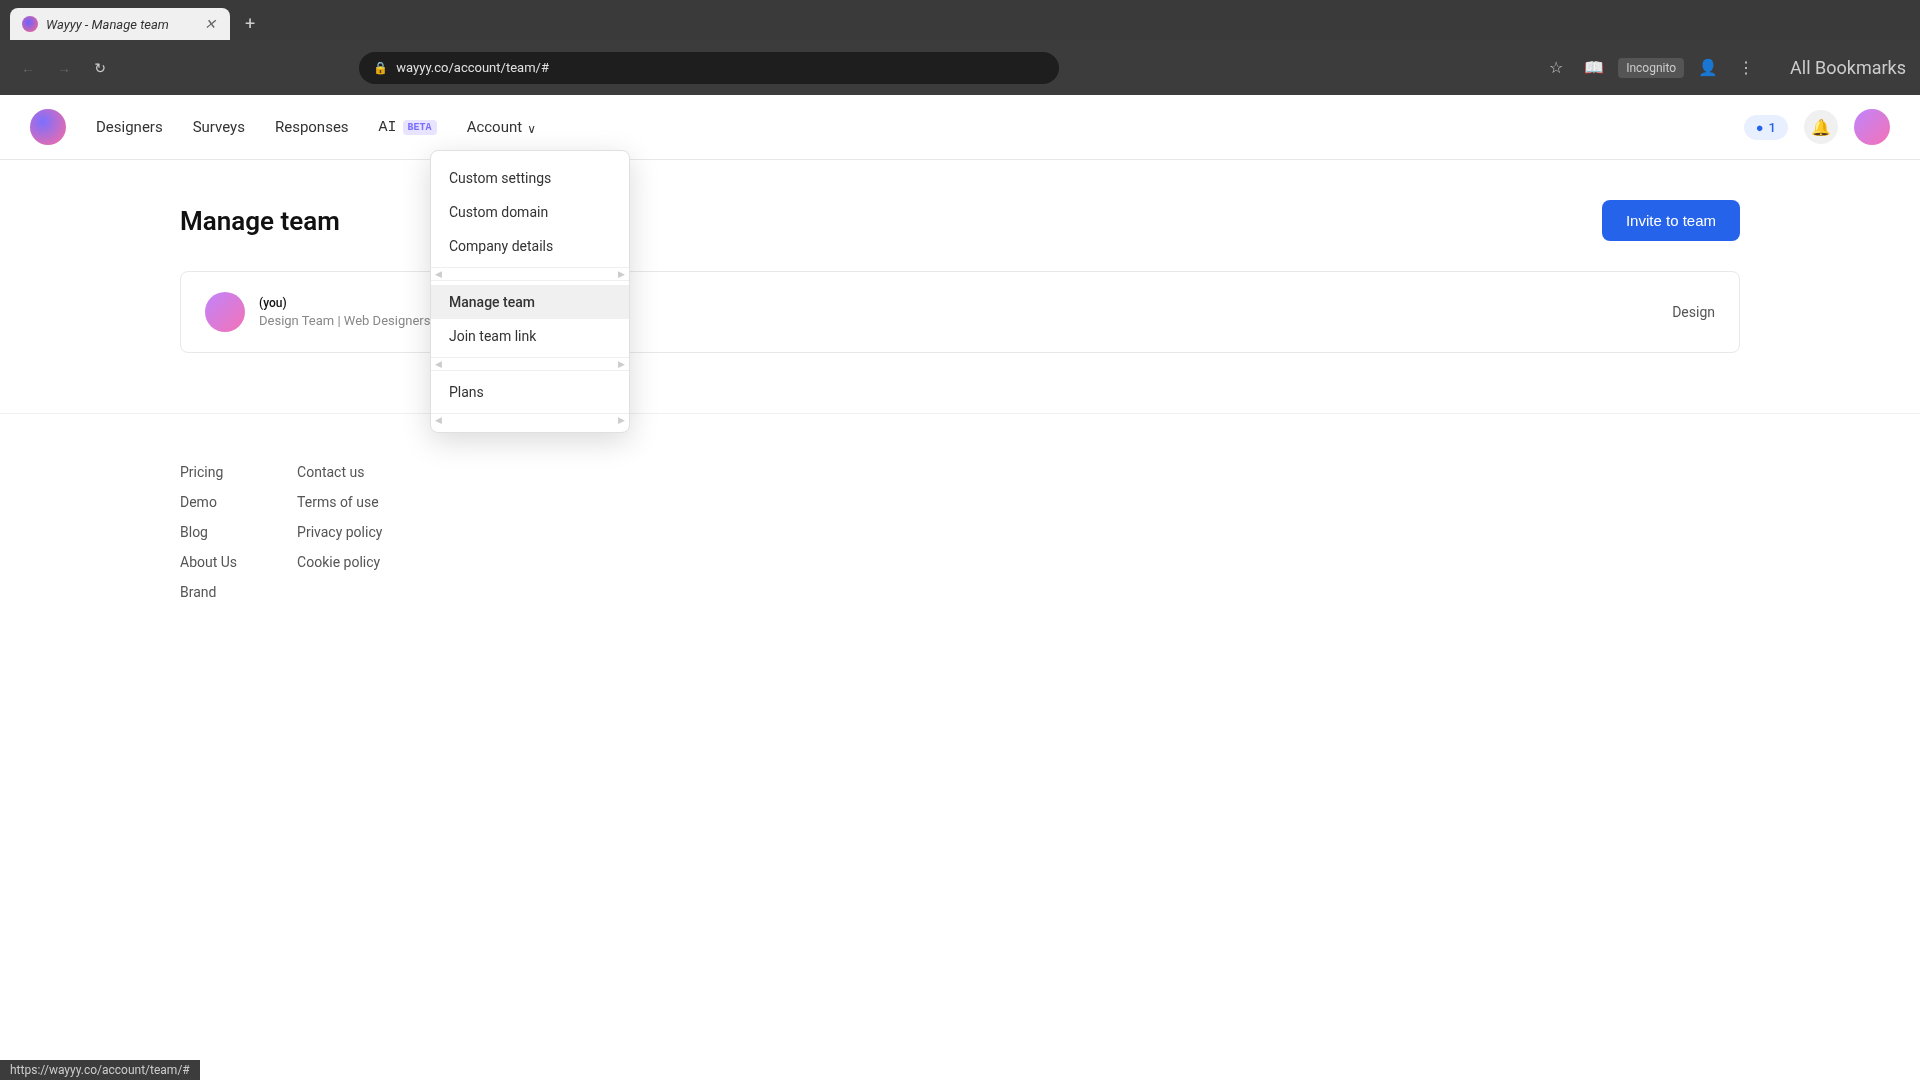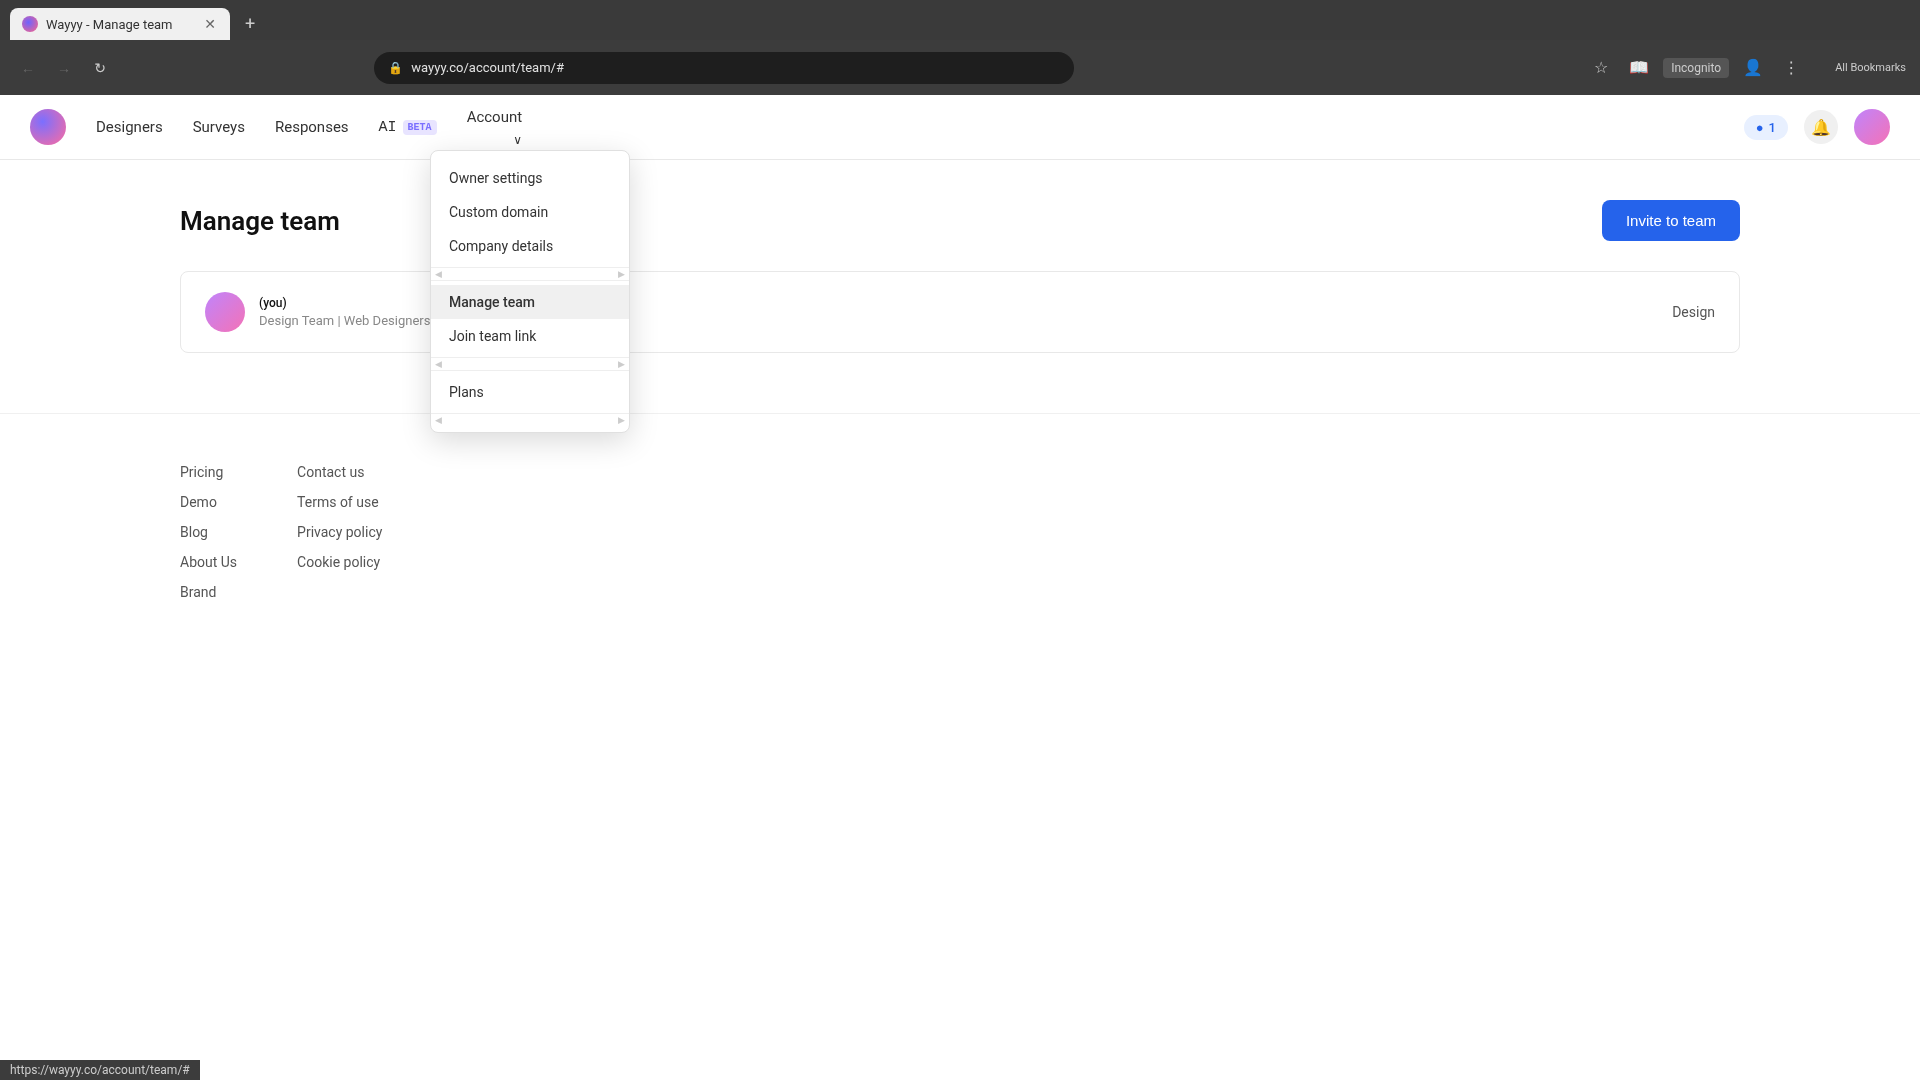--- a/index.html
+++ b/index.html
@@ -21,20 +21,21 @@
       background: #f0f0f0;
       height: 32px;
       border-radius: 8px 8px 0 0;
       display: flex;
       align-items: center;
       padding: 0 12px;
       font-size: 13px;
       color: #333;
       min-width: 220px;
       gap: 8px;
+      font-style: italic;
     }
     .tab-favicon {
       width: 16px; height: 16px;
       background: radial-gradient(circle at 40% 40%, #6C63FF, #FF6584);
       border-radius: 50%;
     }
     .tab-close {
       margin-left: auto;
       width: 16px; height: 16px;
       display: flex; align-items: center; justify-content: center;
@@ -125,21 +126,20 @@
       color: #333;
       text-decoration: none;
       padding: 5px 0;
       cursor: pointer;
     }
     .nav-account {
       display: flex; align-items: flex-end; gap: 5px;
       cursor: pointer;
       color: #333;
       font-size: 15px;
-      flex-direction: column;
     }
     .beta-badge {
       background: #e8e4ff;
       color: #7B6FFF;
       font-size: 10px;
       font-weight: 600;
       padding: 2px 5px;
       border-radius: 4px;
     }
     .nav-right {
@@ -336,21 +336,21 @@
     <div class="address-bar">
       <span class="address-lock">🔒</span>
       <span class="address-text">wayyy.co/account/team/#</span>
     </div>
     <div class="browser-right-controls">
       <div class="browser-icon-btn">☆</div>
       <div class="browser-icon-btn">📖</div>
       <div class="incognito-badge">Incognito</div>
       <div class="browser-icon-btn">👤</div>
       <div class="browser-icon-btn">⋮</div>
-      <span style="color:#ccc;font-size:11px;margin-left:20px;">All Bookmarks</span>
+      <span style="color:#ccc;font-size:18px;margin-left:20px;">All Bookmarks</span>
     </div>
   </div>
 </div>
 
 <div class="app-container">
 
   <nav class="top-nav">
     <div class="nav-logo"></div>
     <a class="nav-link">Designers</a>
     <a class="nav-link">Surveys</a>
@@ -370,21 +370,21 @@
       </div>
       <div class="notification-btn">
         <span>🔔</span>
       </div>
       <div class="avatar-circle"></div>
     </div>
 
     <div class="dropdown-overlay">
 
       <div class="dropdown-section">
-        <div class="dropdown-item">Owner settings</div>
+        <div class="dropdown-item">Custom settings</div>
         <div class="dropdown-item">Custom domain</div>
         <div class="dropdown-item">Company details</div>
       </div>
       <div style="display:flex;align-items:center;justify-content:space-between;padding:1px 4px;border-top:1px solid #eee;border-bottom:1px solid #eee;">
         <span style="color:#ccc;font-size:9px;">◀</span>
         <span style="color:#ccc;font-size:9px;">▶</span>
       </div>
 
       <div class="dropdown-section">
         <div class="dropdown-item active">Manage team</div>

